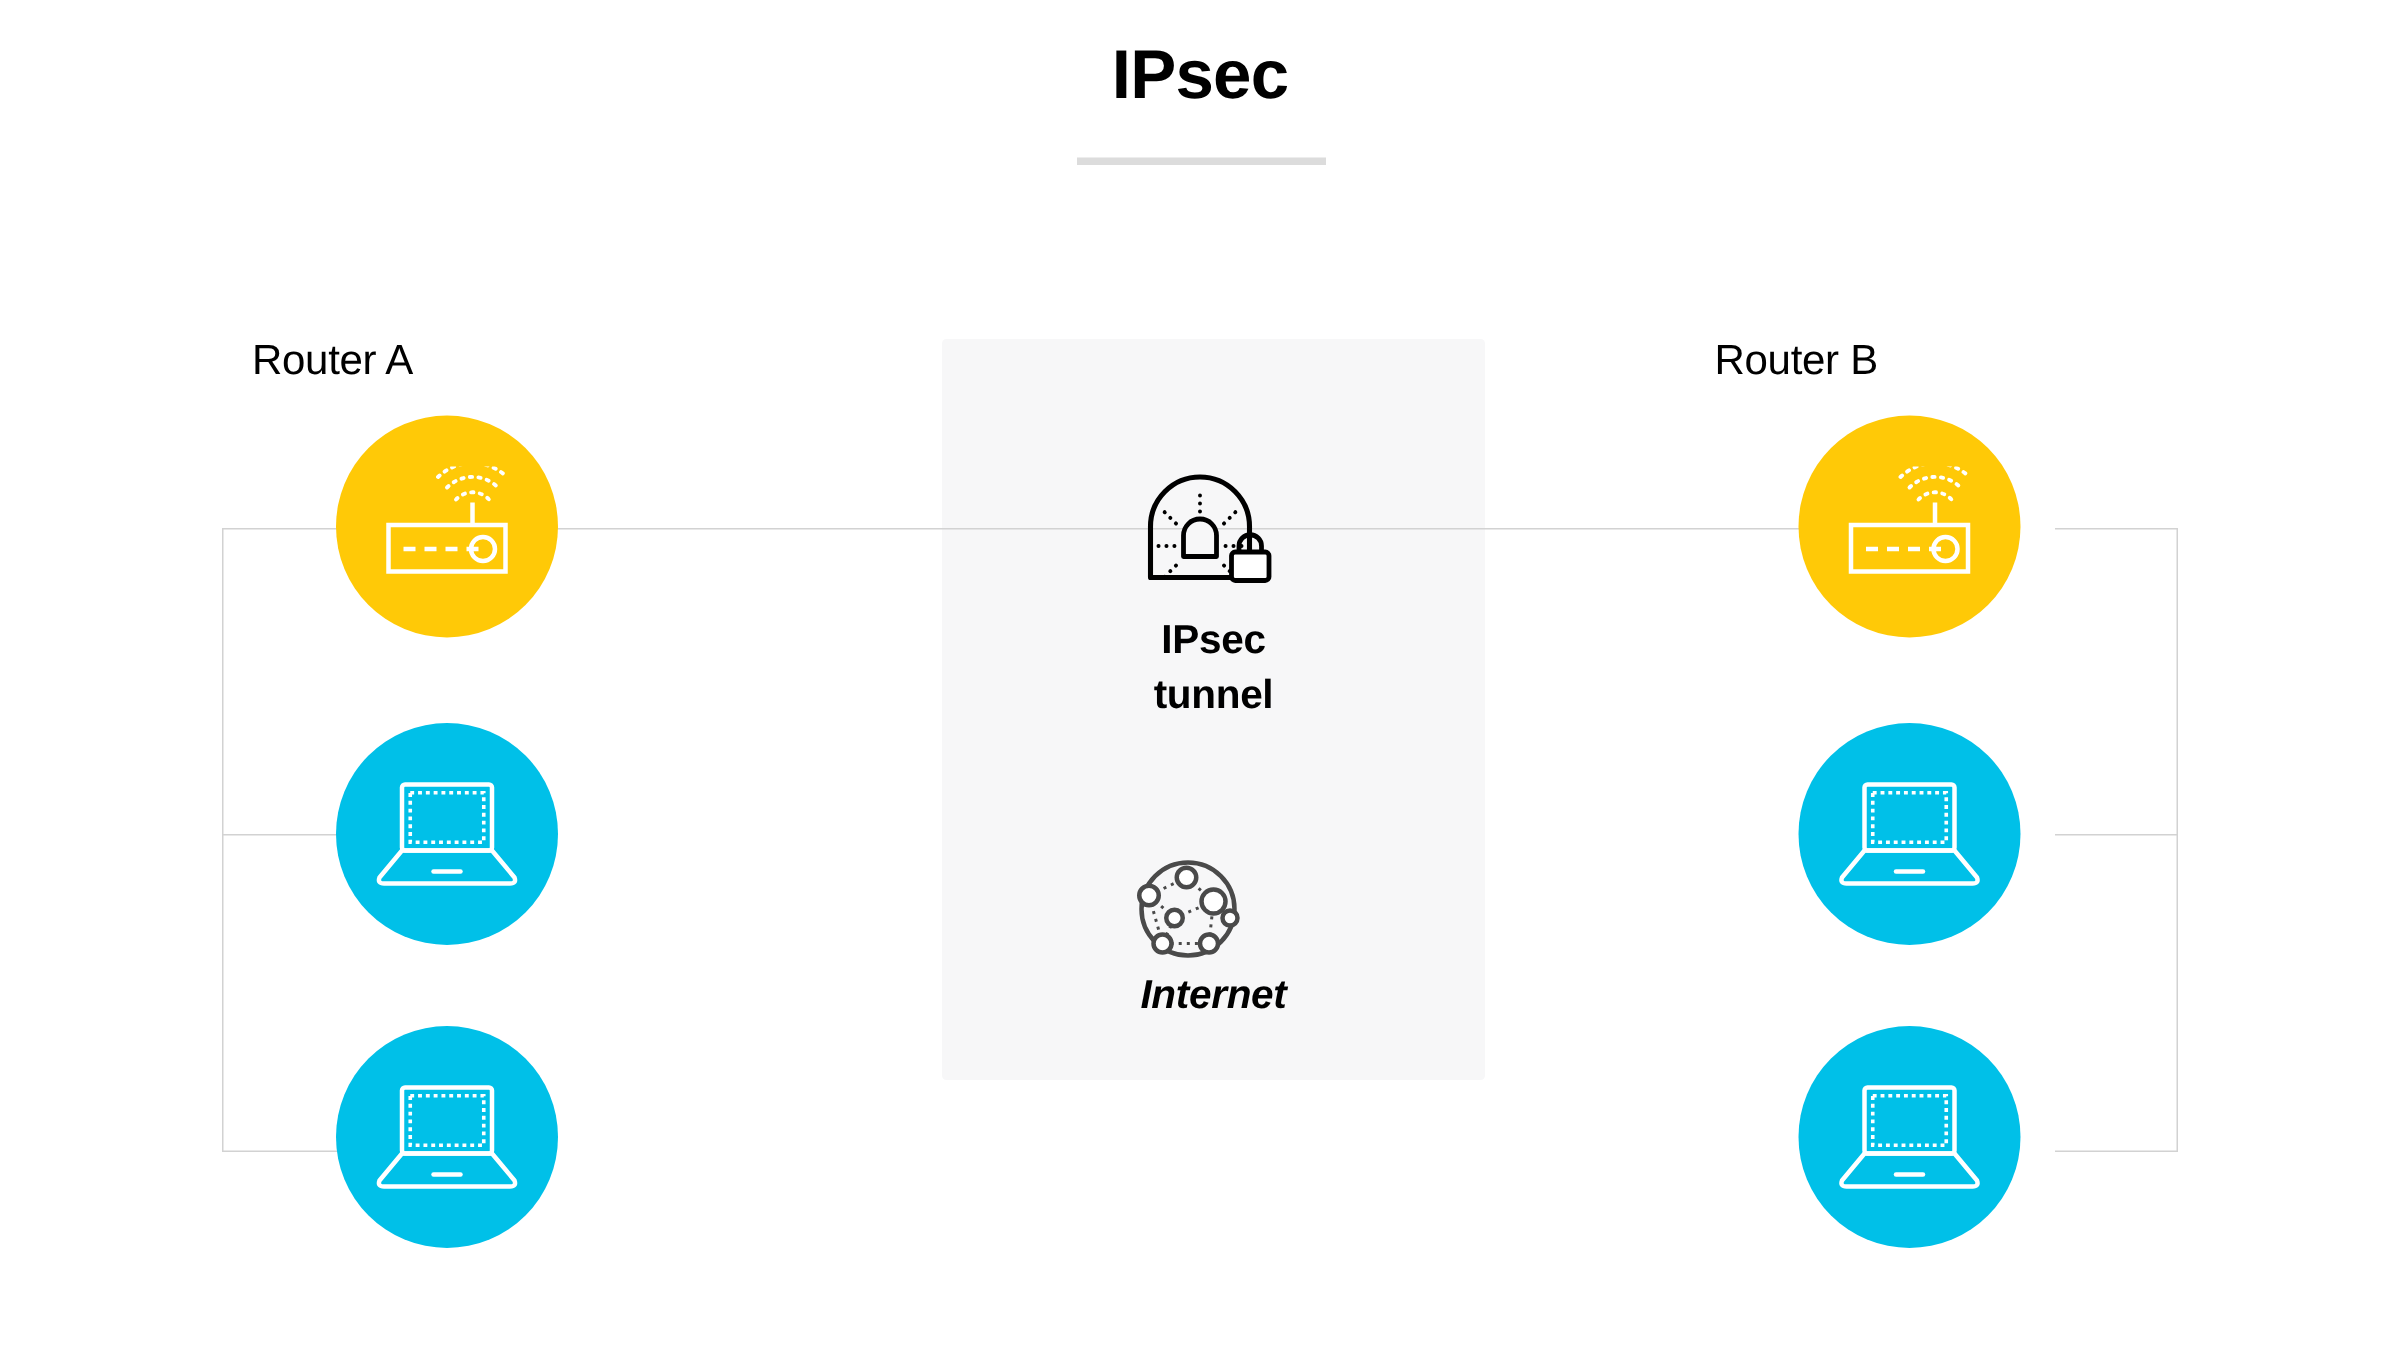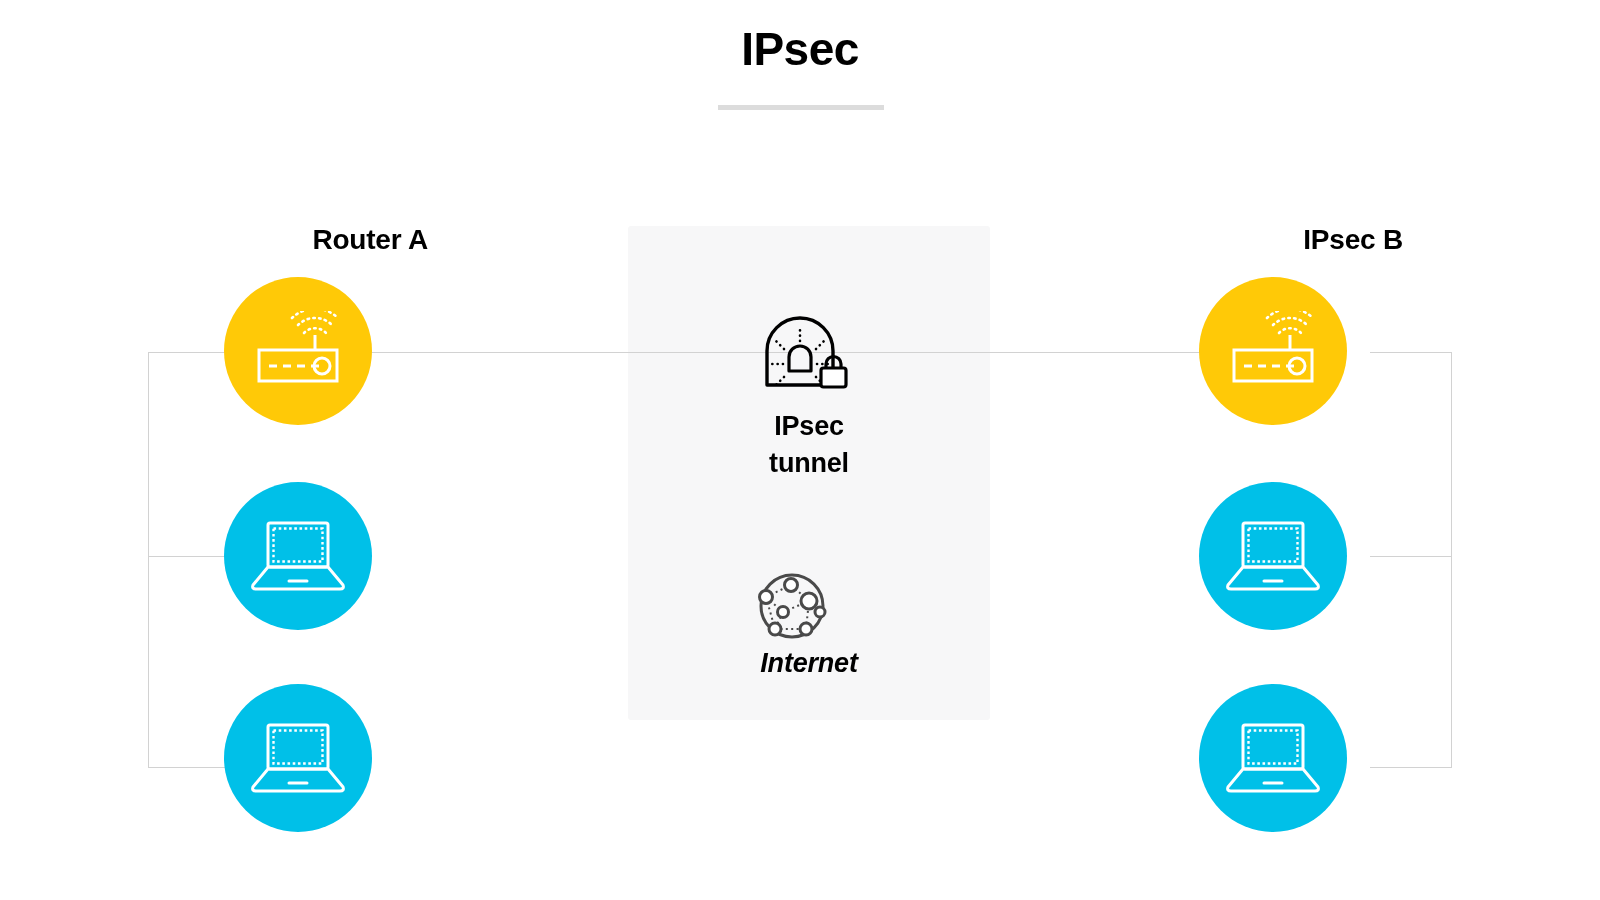--- a/index.html
+++ b/index.html
@@ -74,23 +74,23 @@
     align-items: center;
     justify-content: center;
   }
   .node.router { background: #FFC907; }
   .node.laptop { background: #00C0E8; }
 
   
   .grp-label {
     position: absolute;
     width: 260px;
-    text-align: right;
+    text-align: left;
     font-size: 28px;
-    font-weight: 700;
+    font-weight: 400;
     letter-spacing: -0.2px;
     color: #000000;
   }
 
   
   .center-label {
     position: absolute;
     width: 362px;
     text-align: center;
     font-size: 27px;
@@ -214,21 +214,21 @@
         <circle cx="13" cy="30" r="6.5" fill="#ffffff" stroke="#4a4a4a" stroke-width="3"></circle>
         <circle cx="30" cy="45" r="5.5" fill="#ffffff" stroke="#4a4a4a" stroke-width="3"></circle>
         <circle cx="67" cy="45" r="5" fill="#ffffff" stroke="#4a4a4a" stroke-width="3"></circle>
         <circle cx="22" cy="62" r="6" fill="#ffffff" stroke="#4a4a4a" stroke-width="3"></circle>
         <circle cx="53" cy="62" r="6" fill="#ffffff" stroke="#4a4a4a" stroke-width="3"></circle>
       </svg>
     </span>
   </div>
   <div class="center-label" style="left:628px; top:645px;font-style:italic;">Internet</div>
 
-  <div class="grp-label" style="left:1143px; top:224px;">IPsec B</div>
+  <div class="grp-label" style="left:1143px; top:224px;">Router B</div>
 
   <div class="node router" style="left:1199px; top:277px; width:148px; height:148px;">
     <span class="icon-wrap">
       <svg width="92" height="80" viewBox="0 0 92 80">
         <rect x="7" y="39" width="78" height="31" fill="none" stroke="#ffffff" stroke-width="3"></rect>
         <g stroke="#ffffff" stroke-width="3" stroke-linecap="butt">
           <line x1="17" y1="55" x2="25" y2="55"></line>
           <line x1="31" y1="55" x2="39" y2="55"></line>
           <line x1="45" y1="55" x2="53" y2="55"></line>
           <line x1="59" y1="55" x2="67" y2="55"></line>

